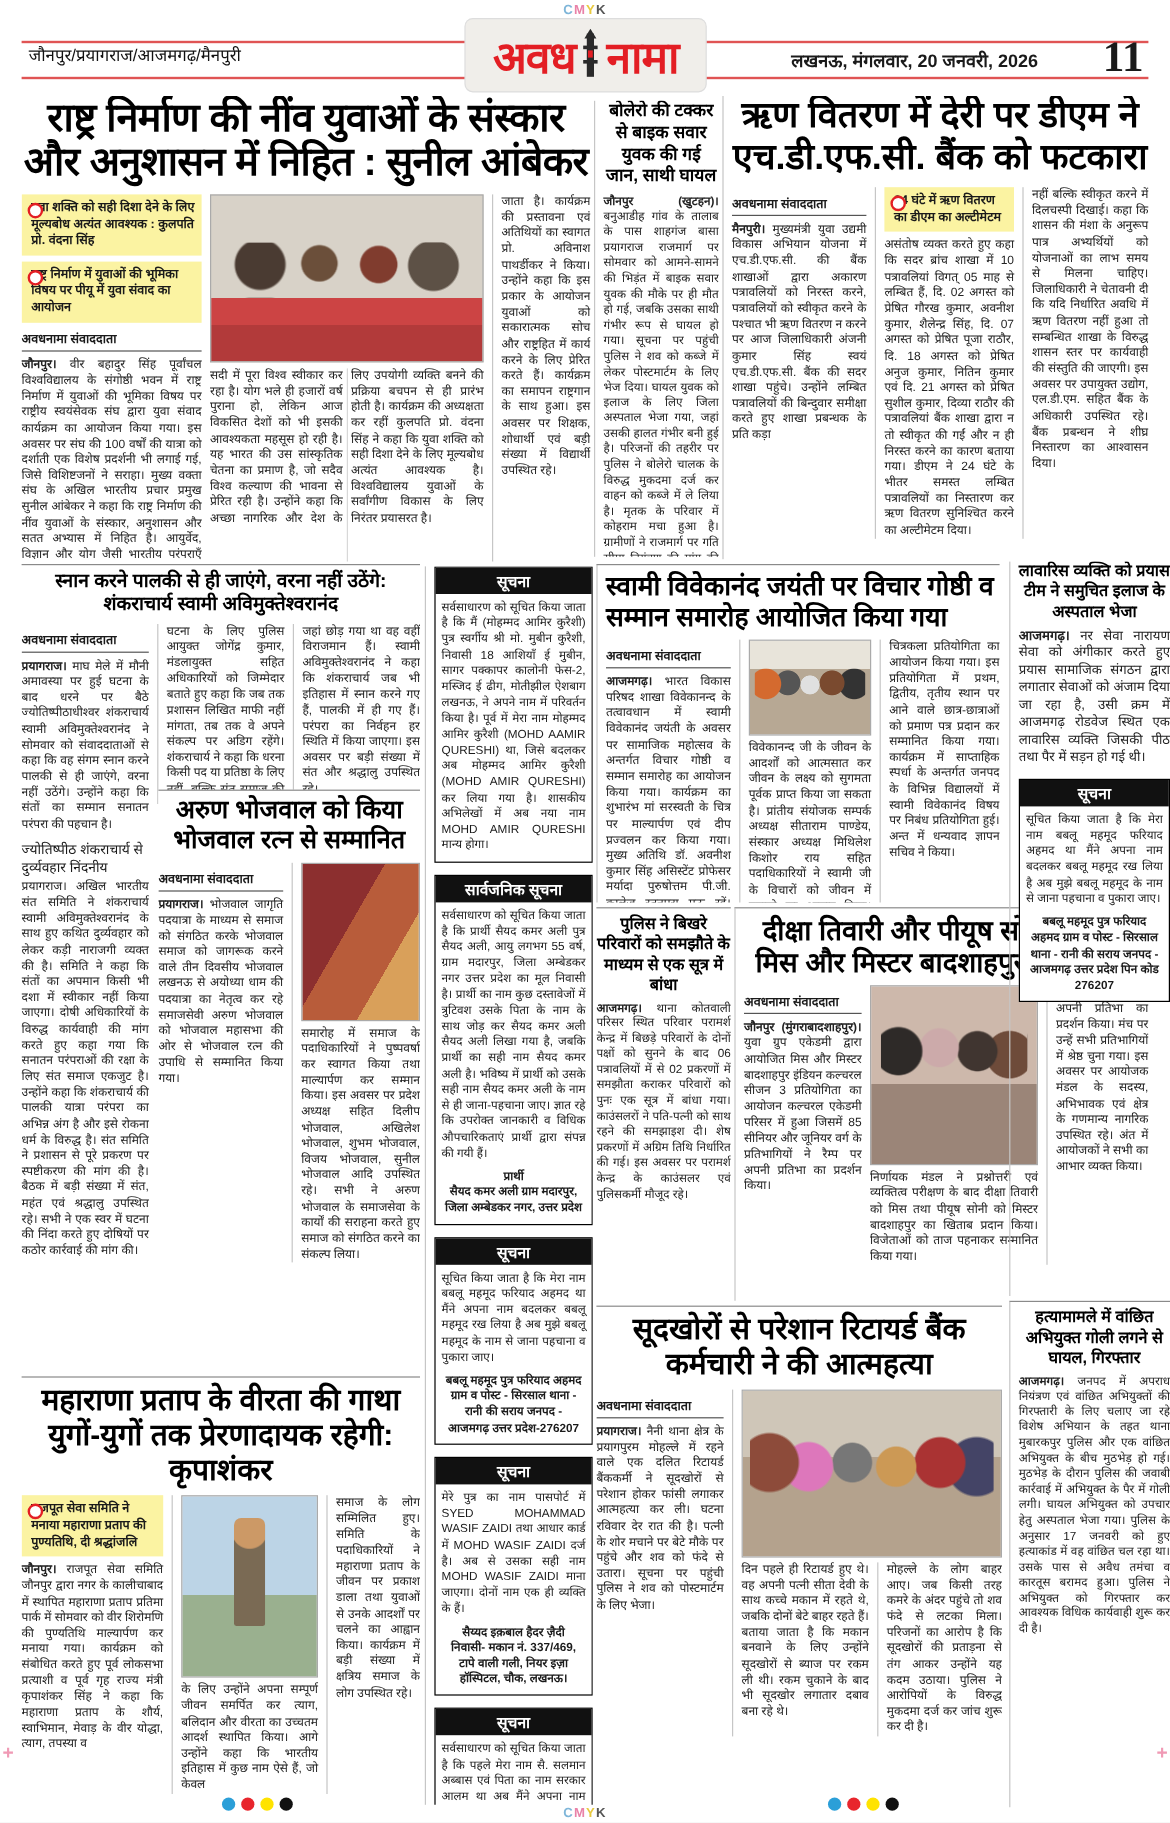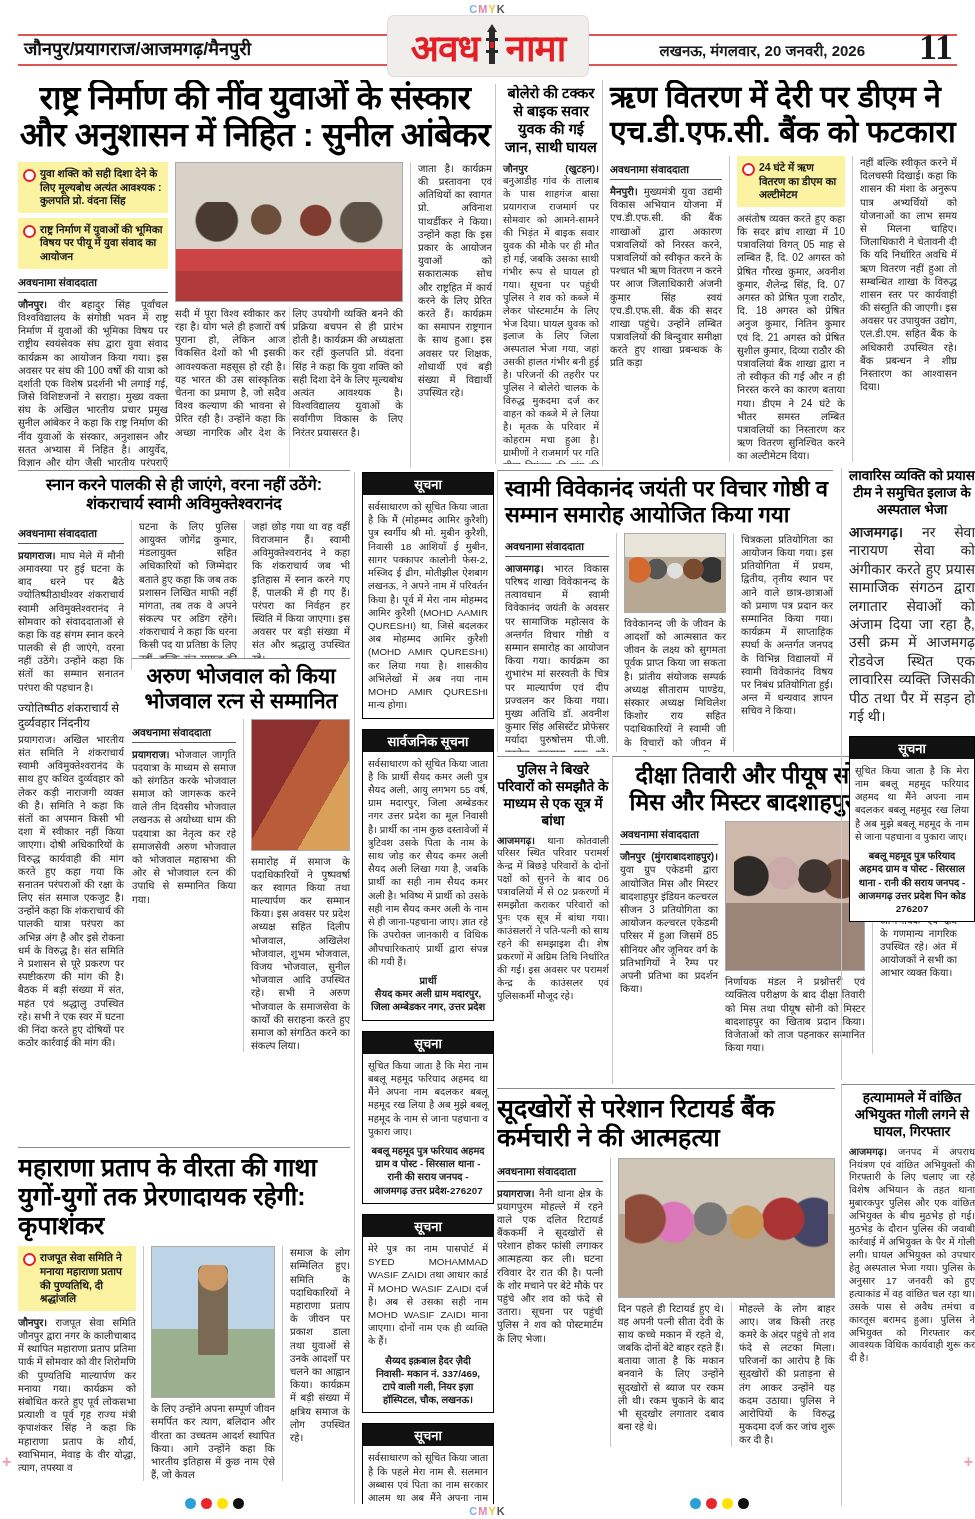--- a/index.html
+++ b/index.html
@@ -8,37 +8,37 @@
     position:relative; width:975px; height:1519px; margin:0 auto;
     background:#ffffff; overflow:hidden;
     font-family:"Liberation Sans","DejaVu Sans",sans-serif; color:#1a1a1a;
   }
   
   .cmyk-line { position:absolute; left:0; right:0; text-align:center; font-size:11px; font-weight:bold; letter-spacing:1px; }
   .cmyk-top { top:3px; }
   .cmyk-bottom { bottom:2px; }
   .cmyk-line .c{color:#7fb6d9;} .cmyk-line .m{color:#e982a8;} .cmyk-line .y{color:#e8c93f;} .cmyk-line .k{color:#555;}
   .redrule { position:absolute; left:18px; width:939px; height:2px; background:#e05454; }
-  .mast-region { position:absolute; left:24px; top:36px; font-size:18px; font-weight:bold; color:#111; }
+  .mast-region { position:absolute; left:24px; top:36px; font-size:14px; font-weight:normal; color:#111; }
   .mast-logo { position:absolute; left:388px; top:16px; width:200px; height:60px; background:#f0eeea; border-radius:6px;
                display:flex; align-items:center; justify-content:center; gap:2px; box-shadow:0 0 0 1px #ddd; }
   .mast-logo .t { font-size:37px; font-weight:bold; color:#e31e24; letter-spacing:-1px; }
   .mast-date { position:absolute; right:110px; top:40px; font-size:15px; font-weight:bold; }
   .mast-page { position:absolute; right:22px; top:26px; font-size:36px; font-weight:bold; font-family:"Liberation Serif","DejaVu Serif",serif; }
   
   .blk { position:absolute; overflow:hidden; }
   .hl-xl { font-size:33px; line-height:1.12; font-weight:bold; letter-spacing:-0.5px; color:#000; }
-  .hl-lg { font-size:27px; line-height:1.15; font-weight:bold; text-align:left; color:#000; }
+  .hl-lg { font-size:27px; line-height:1.15; font-weight:bold; text-align:center; color:#000; }
   .hl-md { font-size:21px; line-height:1.18; font-weight:bold; text-align:center; color:#000; }
   .hl-sm { font-size:13.5px; line-height:1.25; font-weight:bold; text-align:center; color:#000; }
   .byline { font-weight:bold; font-size:10.5px; border-bottom:1px solid #555; padding-bottom:3px; margin:6px 0 5px; }
   .btxt { font-size:10px; line-height:1.32; text-align:justify; color:#222; }
   .btxt b { font-weight:bold; }
   .crosshead { font-size:11.5px; font-weight:normal; margin:6px 0 3px; }
-  .bullet { background:#fbf3a2; padding:5px 5px 5px 22px; position:relative; font-size:10.5px; font-weight:bold; line-height:1.3; margin-bottom:5px; }
+  .bullet { background:#fbf3a2; padding:5px 5px 5px 8px; position:relative; font-size:10.5px; font-weight:bold; line-height:1.3; margin-bottom:5px; }
   .bullet::before { content:""; position:absolute; left:5px; top:7px; width:9px; height:9px; border:2.5px solid #e31e24; border-radius:50%; background:#fff; }
   .row { display:flex; gap:7px; }
   .photo { border:1px solid #aaa; }
   .lrule { border-left:1px solid #c6c6c6; padding-left:7px; }
   .toprule { border-top:1px solid #8a8a8a; padding-top:5px; }
   .col2wrap { column-count:2; column-gap:7px; column-rule:1px solid #d8d8d8; margin-top:5px; }
   
   .notice { border:1px solid #000; margin-bottom:10px; background:#fff; }
   .notice-head { background:#111; color:#fff; font-weight:bold; text-align:center; font-size:13px; padding:2px 0; }
   .notice-body { padding:5px 5px 6px; font-size:9.8px; line-height:1.35; text-align:justify; }
@@ -181,21 +181,21 @@
     </div>
   </div>
 
   <div class="blk toprule" style="left:18px; top:1147px; width:332px; height:360px; background:#fff">
     <div class="hl-lg" style="font-size:25px">महाराणा प्रताप के वीरता की गाथा युगों-युगों तक प्रेरणादायक रहेगी: कृपाशंकर</div>
     <div class="row" style="margin-top:7px">
       <div style="width:118px; flex:none">
         <div class="bullet">राजपूत सेवा समिति ने मनाया महाराणा प्रताप की पुण्यतिथि, दी श्रद्धांजलि</div>
         <div class="btxt"><b>जौनपुर।</b> <span>राजपूत सेवा समिति जौनपुर द्वारा नगर के कालीचाबाद में स्थापित महाराणा प्रताप प्रतिमा पार्क में सोमवार को वीर शिरोमणि की पुण्यतिथि माल्यार्पण कर मनाया गया। कार्यक्रम को संबोधित करते हुए पूर्व लोकसभा प्रत्याशी व पूर्व गृह राज्य मंत्री कृपाशंकर सिंह ने कहा कि महाराणा प्रताप के शौर्य, स्वाभिमान, मेवाड़ के वीर योद्धा, त्याग, तपस्या व</span></div>
       </div>
-      <div style="width:132px; flex:none" class="lrule">
+      <div style="width:122px; flex:none" class="lrule">
         <div class="photo ph-statue" style="width:100%; height:152px"></div>
         <div class="btxt" style="margin-top:4px">के लिए उन्होंने अपना सम्पूर्ण जीवन समर्पित कर त्याग, बलिदान और वीरता का उच्चतम आदर्श स्थापित किया। आगे उन्होंने कहा कि भारतीय इतिहास में कुछ नाम ऐसे हैं, जो केवल</div>
       </div>
       <div style="flex:1" class="lrule">
         <div class="btxt">समाज के लोग सम्मिलित हुए। समिति के पदाधिकारियों ने महाराणा प्रताप के जीवन पर प्रकाश डाला तथा युवाओं से उनके आदर्शों पर चलने का आह्वान किया। कार्यक्रम में बड़ी संख्या में क्षत्रिय समाज के लोग उपस्थित रहे।</div>
       </div>
     </div>
   </div>
 
   <div class="blk lrule" style="left:354px; top:472px; width:140px; height:1032px">
@@ -289,21 +289,21 @@
             <div class="btxt">मोहल्ले के लोग बाहर आए। जब किसी तरह कमरे के अंदर पहुंचे तो शव फंदे से लटका मिला। परिजनों का आरोप है कि सूदखोरों की प्रताड़ना से तंग आकर उन्होंने यह कदम उठाया। पुलिस ने आरोपियों के विरुद्ध मुकदमा दर्ज कर जांच शुरू कर दी है।</div>
           </div>
         </div>
       </div>
     </div>
   </div>
 
   <div class="blk lrule" style="left:841px; top:468px; width:134px; height:612px">
     <div>
       <div class="hl-sm">लावारिस व्यक्ति को प्रयास टीम ने समुचित इलाज के अस्पताल भेजा</div>
-      <div class="btxt" style="margin-top:4px; font-size:14px"><b>आजमगढ़।</b> <span>नर सेवा नारायण सेवा को अंगीकार करते हुए प्रयास सामाजिक संगठन द्वारा लगातार सेवाओं को अंजाम दिया जा रहा है, उसी क्रम में आजमगढ़ रोडवेज स्थित एक लावारिस व्यक्ति जिसकी पीठ तथा पैर में सड़न हो गई थी।</span></div>
+      <div class="btxt" style="margin-top:4px; font-size:11px"><b>आजमगढ़।</b> <span>नर सेवा नारायण सेवा को अंगीकार करते हुए प्रयास सामाजिक संगठन द्वारा लगातार सेवाओं को अंजाम दिया जा रहा है, उसी क्रम में आजमगढ़ रोडवेज स्थित एक लावारिस व्यक्ति जिसकी पीठ तथा पैर में सड़न हो गई थी।</span></div>
     </div>
     <div class="notice" style="margin-top:10px">
       <div class="notice-head">सूचना</div>
       <div class="notice-body">सूचित किया जाता है कि मेरा नाम बबलू महमूद फरियाद अहमद था मैंने अपना नाम बदलकर बबलू महमूद रख लिया है अब मुझे बबलू महमूद के नाम से जाना पहचाना व पुकारा जाए।</div>
       <div class="notice-sign">बबलू महमूद पुत्र फरियाद
 अहमद ग्राम व पोस्ट - सिरसाल
 थाना - रानी की सराय जनपद -
 आजमगढ़ उत्तर प्रदेश पिन कोड
 276207</div>
     </div>

